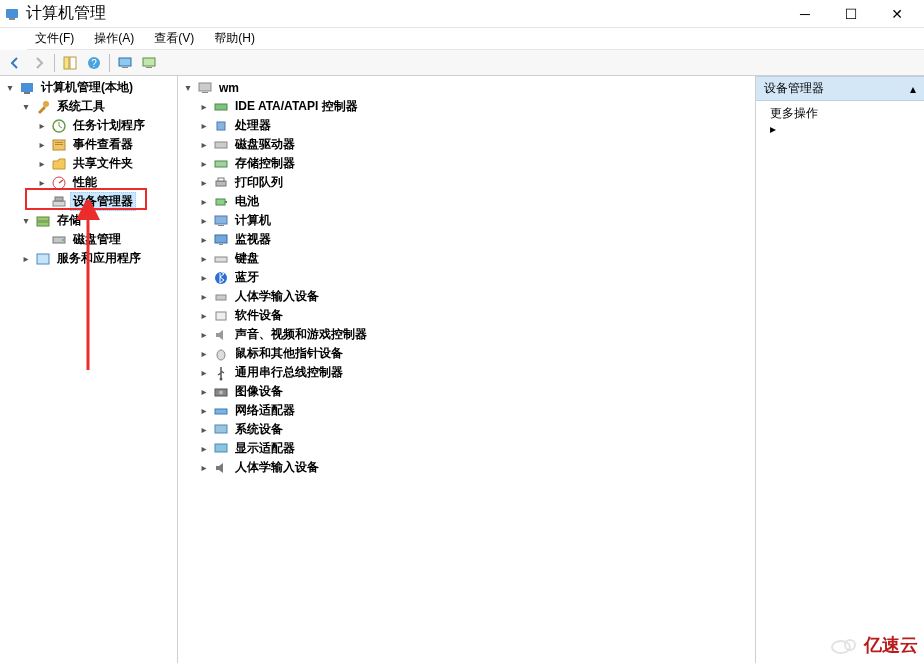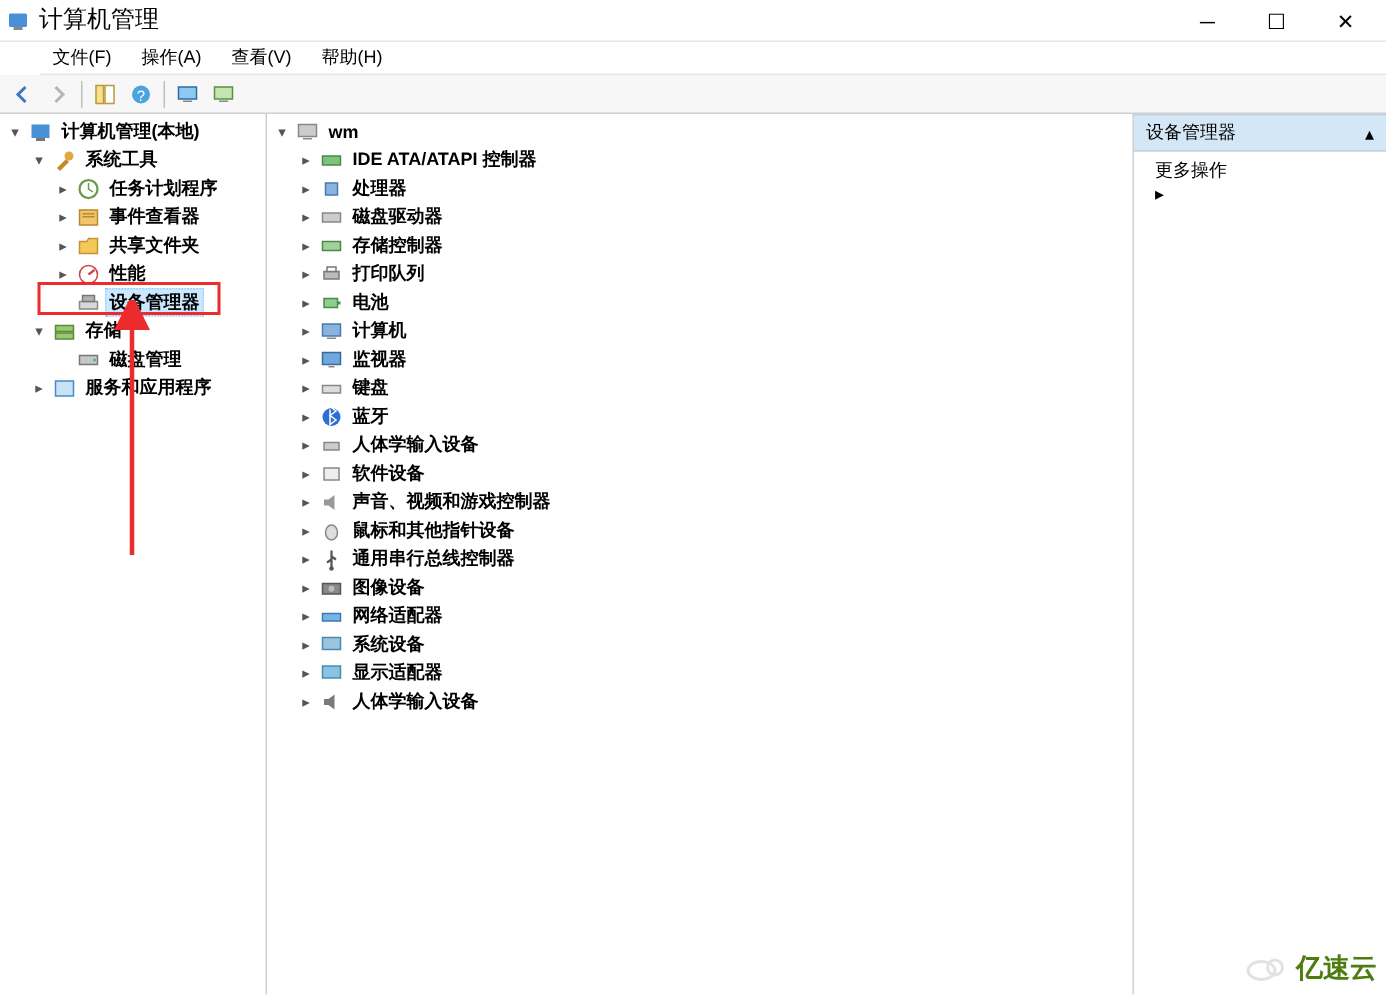--- a/index.html
+++ b/index.html
@@ -75,21 +75,21 @@
 .right-link {
   padding: 4px 14px; display: flex; justify-content: space-between; align-items: flex-start; flex-direction: column;
 }
 .red-box {
   position: absolute; border: 2px solid #ec2c2c; pointer-events: none;
 }
 .red-arrow {
   position: absolute; pointer-events: none;
 }
 .watermark {
-  position: absolute; right: 6px; bottom: 6px; color: #4d7c0f;
+  position: absolute; right: 6px; bottom: 6px; color: #b91c1c;
   font-size: 18px; font-weight: bold; display: flex; align-items: center; gap: 4px;
 }
 .watermark svg { opacity: .6; }
 
 
 .svg16 { width:16px; height:16px; }
 </style>
 </head>
 <body>
 

